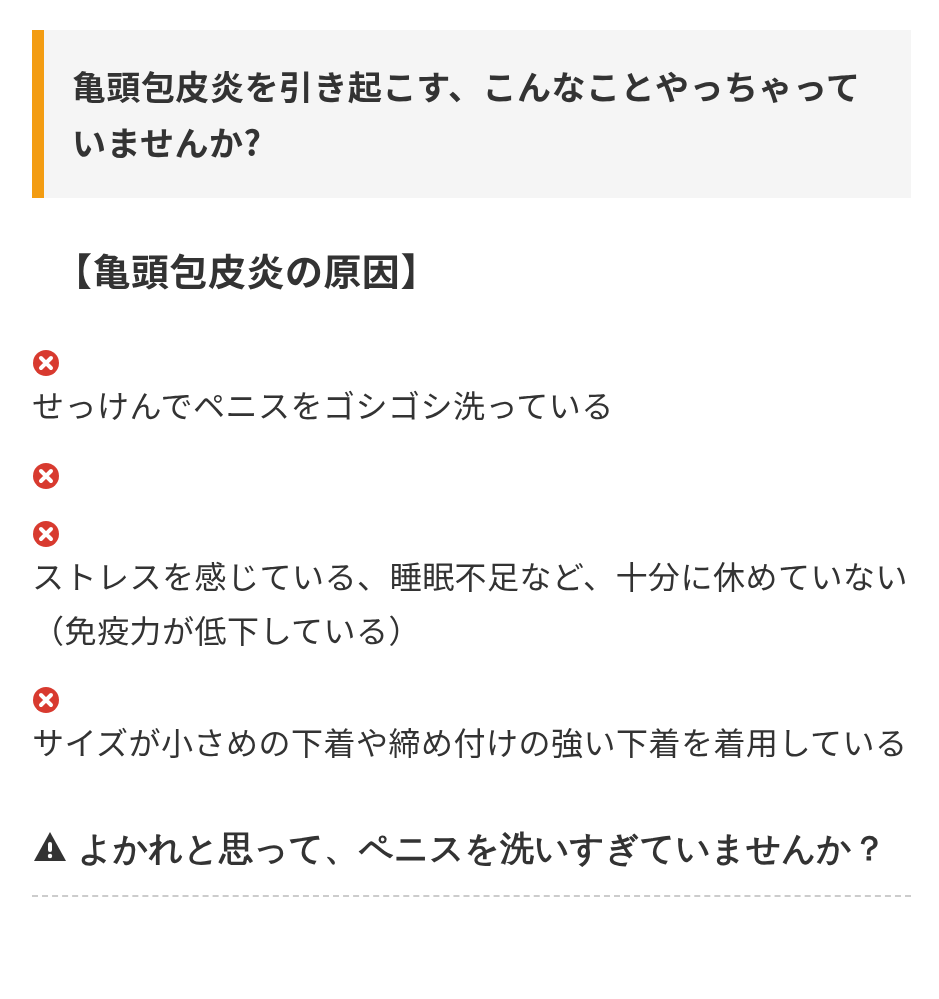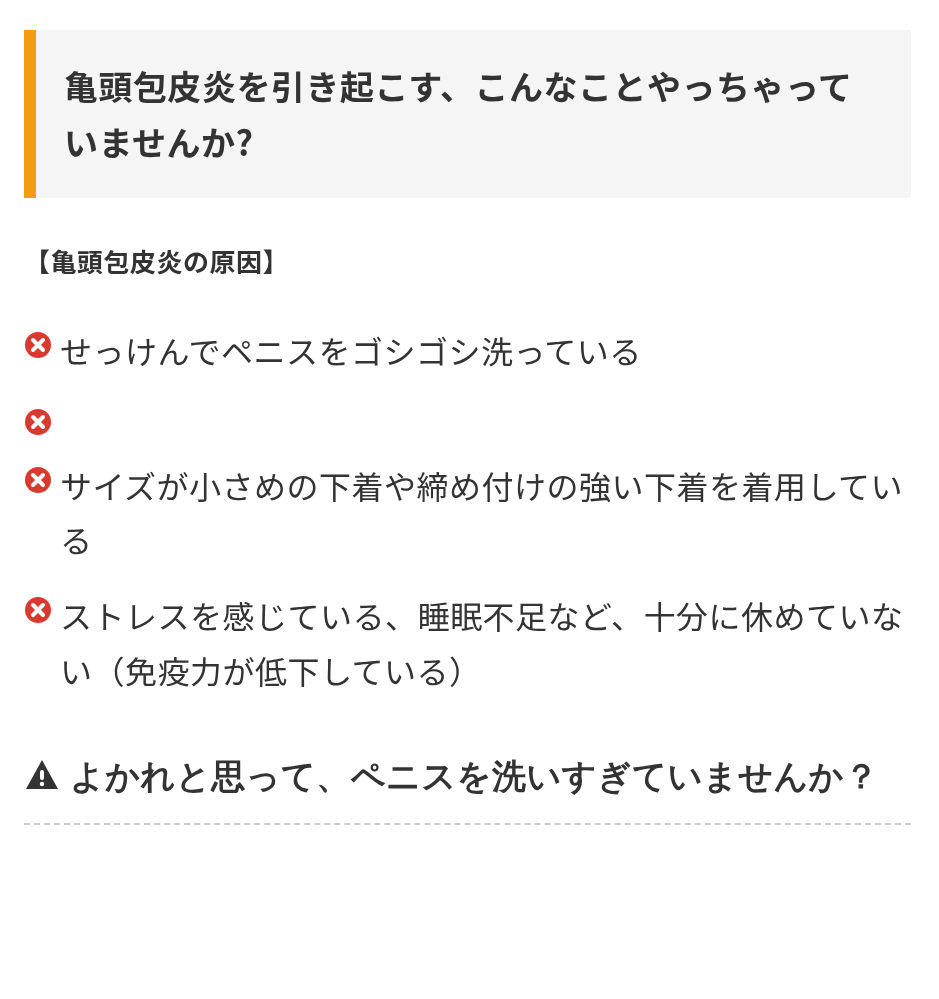--- a/index.html
+++ b/index.html
@@ -3,50 +3,52 @@
 <meta charset="utf-8">
 <style>
   * { margin: 0; padding: 0; box-sizing: border-box; }
   body {
     font-family: "Hiragino Kaku Gothic ProN", "Hiragino Sans", Meiryo, "Noto Sans JP", sans-serif;
     background: #ffffff;
     width: 939px;
     color: #333333;
   }
   .wrap {
-    padding: 30px 28px 20px 24px;
+    padding: 30px 28px 20px 32px;
   }
   .header-box {
     background: #f5f5f5;
     border-left: 12px solid #f39c12;
     padding: 28px 26px 28px 28px;
     margin-bottom: 44px;
   }
   .header-title {
     font-size: 34px;
     font-weight: 700;
     color: #333333;
     line-height: 1.65;
     letter-spacing: 0.5px;
   }
   .section-title {
-    font-size: 26px;
+    font-size: 38px;
     font-weight: 700;
     color: #333333;
     margin-bottom: 44px;
     letter-spacing: 0.5px;
+    margin-left: 22px;
   }
   .cross-list {
     list-style: none;
     margin-bottom: 52px;
   }
   .cross-item {
     display: flex;
     align-items: flex-start;
     margin-bottom: 22px;
+    flex-direction: column;
   }
   .cross-icon {
     flex: 0 0 auto;
     width: 28px;
     height: 28px;
     margin-top: 8px;
     margin-right: 8px;
   }
   .cross-icon svg { display: block; }
   .cross-text {
@@ -112,30 +114,30 @@
         </svg>
       </span>
     </li>
     <li class="cross-item">
       <span class="cross-icon">
         <svg viewBox="0 0 28 28" width="28" height="28">
           <circle cx="14" cy="14" r="13" fill="#d83a2f"></circle>
           <path d="M9 9 L19 19 M19 9 L9 19" stroke="#ffffff" stroke-width="4" stroke-linecap="round"></path>
         </svg>
       </span>
-      <span class="cross-text">サイズが小さめの下着や締め付けの強い下着を着用している</span>
+      <span class="cross-text">ストレスを感じている、睡眠不足など、十分に休めていない（免疫力が低下している）</span>
     </li>
     <li class="cross-item">
       <span class="cross-icon">
         <svg viewBox="0 0 28 28" width="28" height="28">
           <circle cx="14" cy="14" r="13" fill="#d83a2f"></circle>
           <path d="M9 9 L19 19 M19 9 L9 19" stroke="#ffffff" stroke-width="4" stroke-linecap="round"></path>
         </svg>
       </span>
-      <span class="cross-text">ストレスを感じている、睡眠不足など、十分に休めていない（免疫力が低下している）</span>
+      <span class="cross-text">サイズが小さめの下着や締め付けの強い下着を着用している</span>
     </li>
   </ul>
 
   <div class="sub-heading">
     <span class="warn-icon">
       <svg viewBox="0 0 36 36" width="36" height="36">
         <path d="M18 3 L34 32 L2 32 Z" fill="#333333"></path>
         <rect x="16" y="13" width="4" height="10" rx="2" fill="#ffffff"></rect>
         <circle cx="18" cy="27" r="2.2" fill="#ffffff"></circle>
       </svg>

